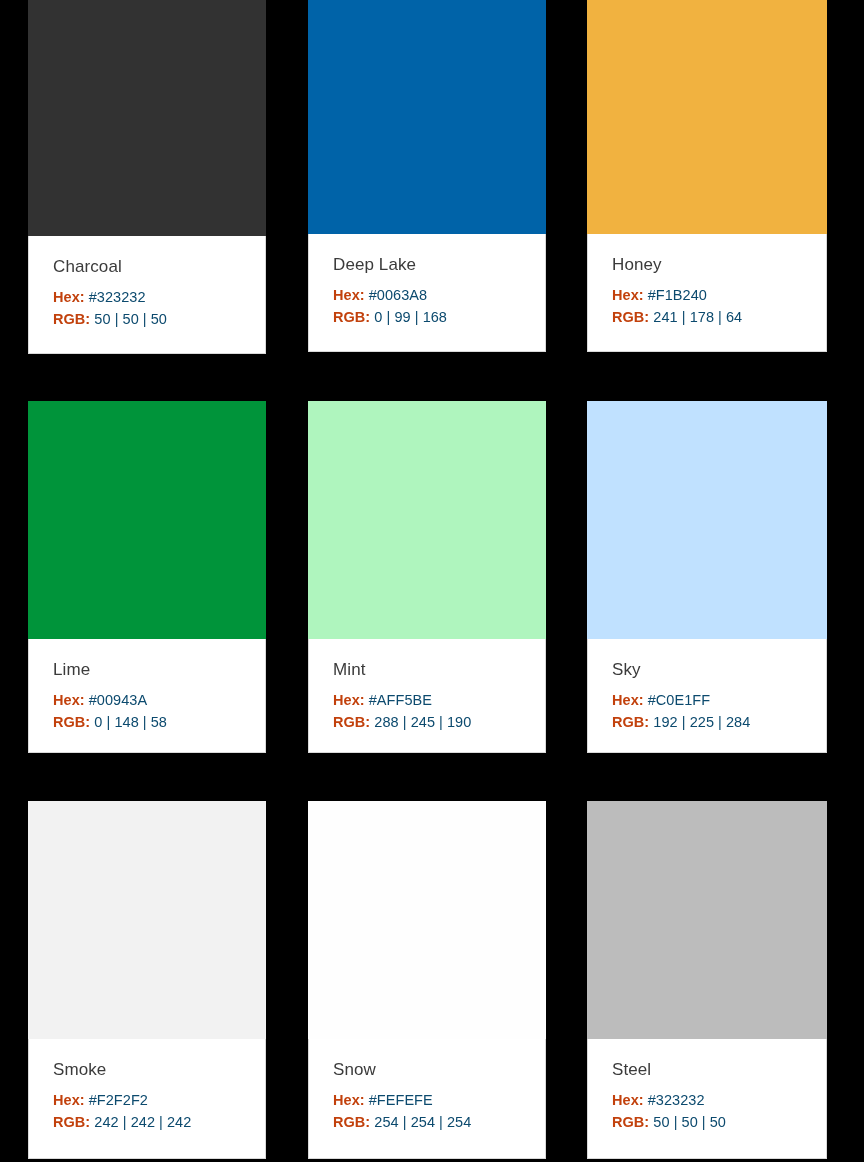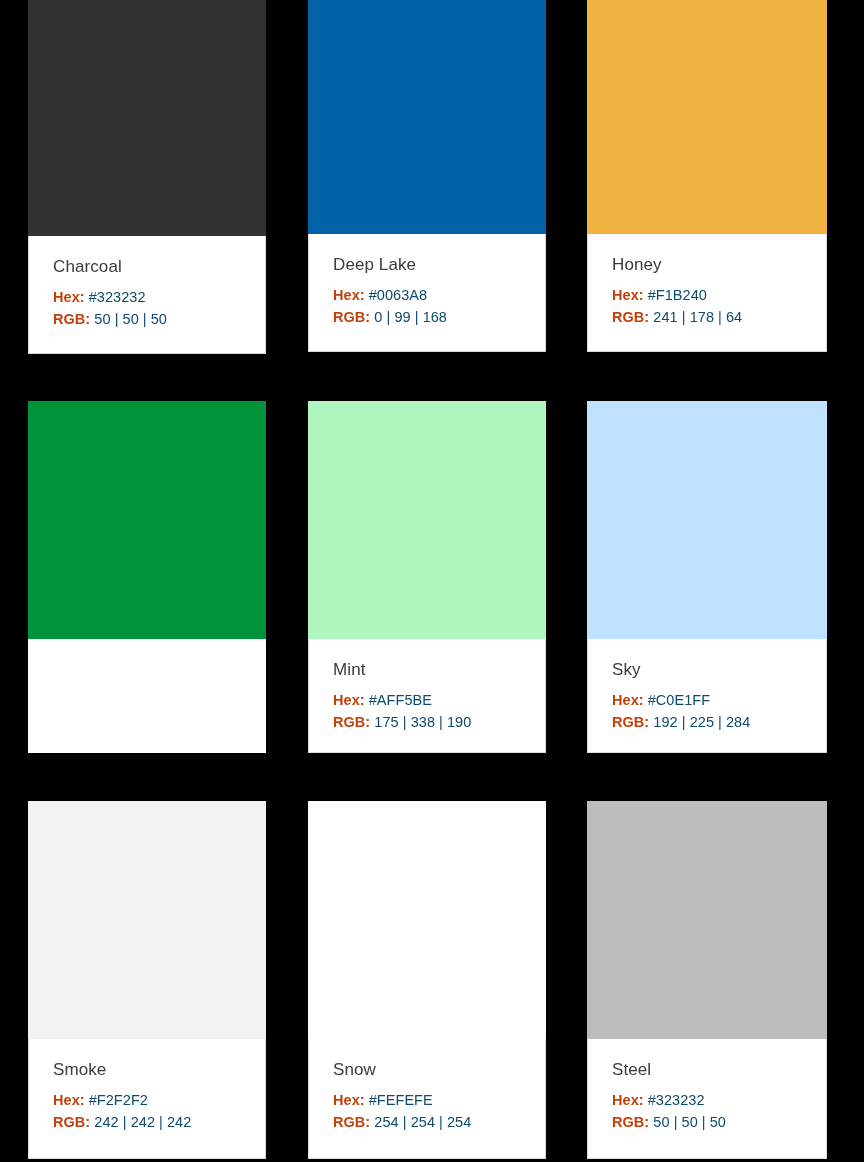--- a/index.html
+++ b/index.html
@@ -97,28 +97,33 @@
     <div class="swatch-chip" style="background-color: rgb(241, 178, 64);"></div>
     <div class="swatch-info">
       <div class="swatch-name">Honey</div>
       <div class="swatch-row"><span class="k">Hex:</span> <span class="v">#F1B240</span></div>
       <div class="swatch-row"><span class="k">RGB:</span> <span class="v">241 | 178 | 64</span></div>
     </div>
   </div>
 
   <div class="swatch-card row-2 col-1">
     <div class="swatch-chip" style="background-color: rgb(0, 148, 58);"></div>
+    <div class="swatch-info">
+      <div class="swatch-name">Lime</div>
+      <div class="swatch-row"><span class="k">Hex:</span> <span class="v">#00943A</span></div>
+      <div class="swatch-row"><span class="k">RGB:</span> <span class="v">0 | 148 | 58</span></div>
+    </div>
   </div>
 
   <div class="swatch-card row-2 col-2">
     <div class="swatch-chip" style="background-color: rgb(175, 245, 190);"></div>
     <div class="swatch-info">
       <div class="swatch-name">Mint</div>
       <div class="swatch-row"><span class="k">Hex:</span> <span class="v">#AFF5BE</span></div>
-      <div class="swatch-row"><span class="k">RGB:</span> <span class="v">175 | 338 | 190</span></div>
+      <div class="swatch-row"><span class="k">RGB:</span> <span class="v">288 | 245 | 190</span></div>
     </div>
   </div>
 
   <div class="swatch-card row-2 col-3">
     <div class="swatch-chip" style="background-color: rgb(192, 225, 255);"></div>
     <div class="swatch-info">
       <div class="swatch-name">Sky</div>
       <div class="swatch-row"><span class="k">Hex:</span> <span class="v">#C0E1FF</span></div>
       <div class="swatch-row"><span class="k">RGB:</span> <span class="v">192 | 225 | 284</span></div>
     </div>

